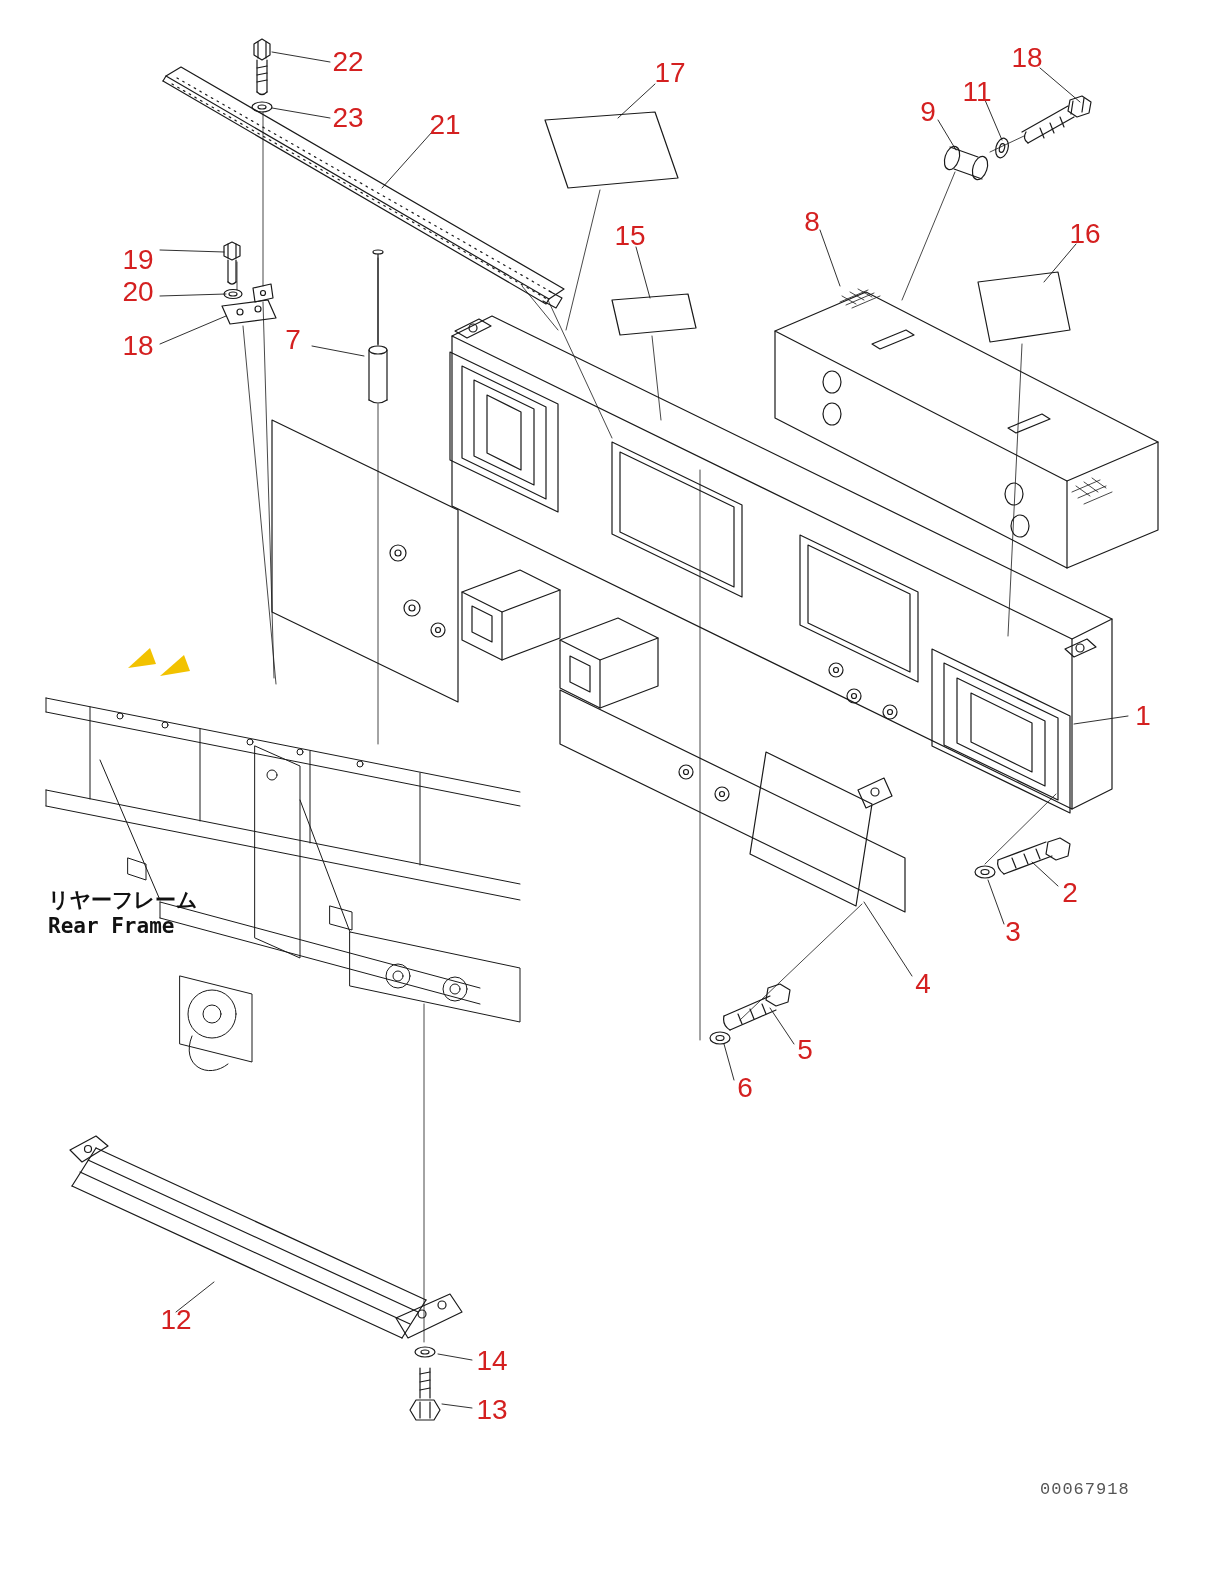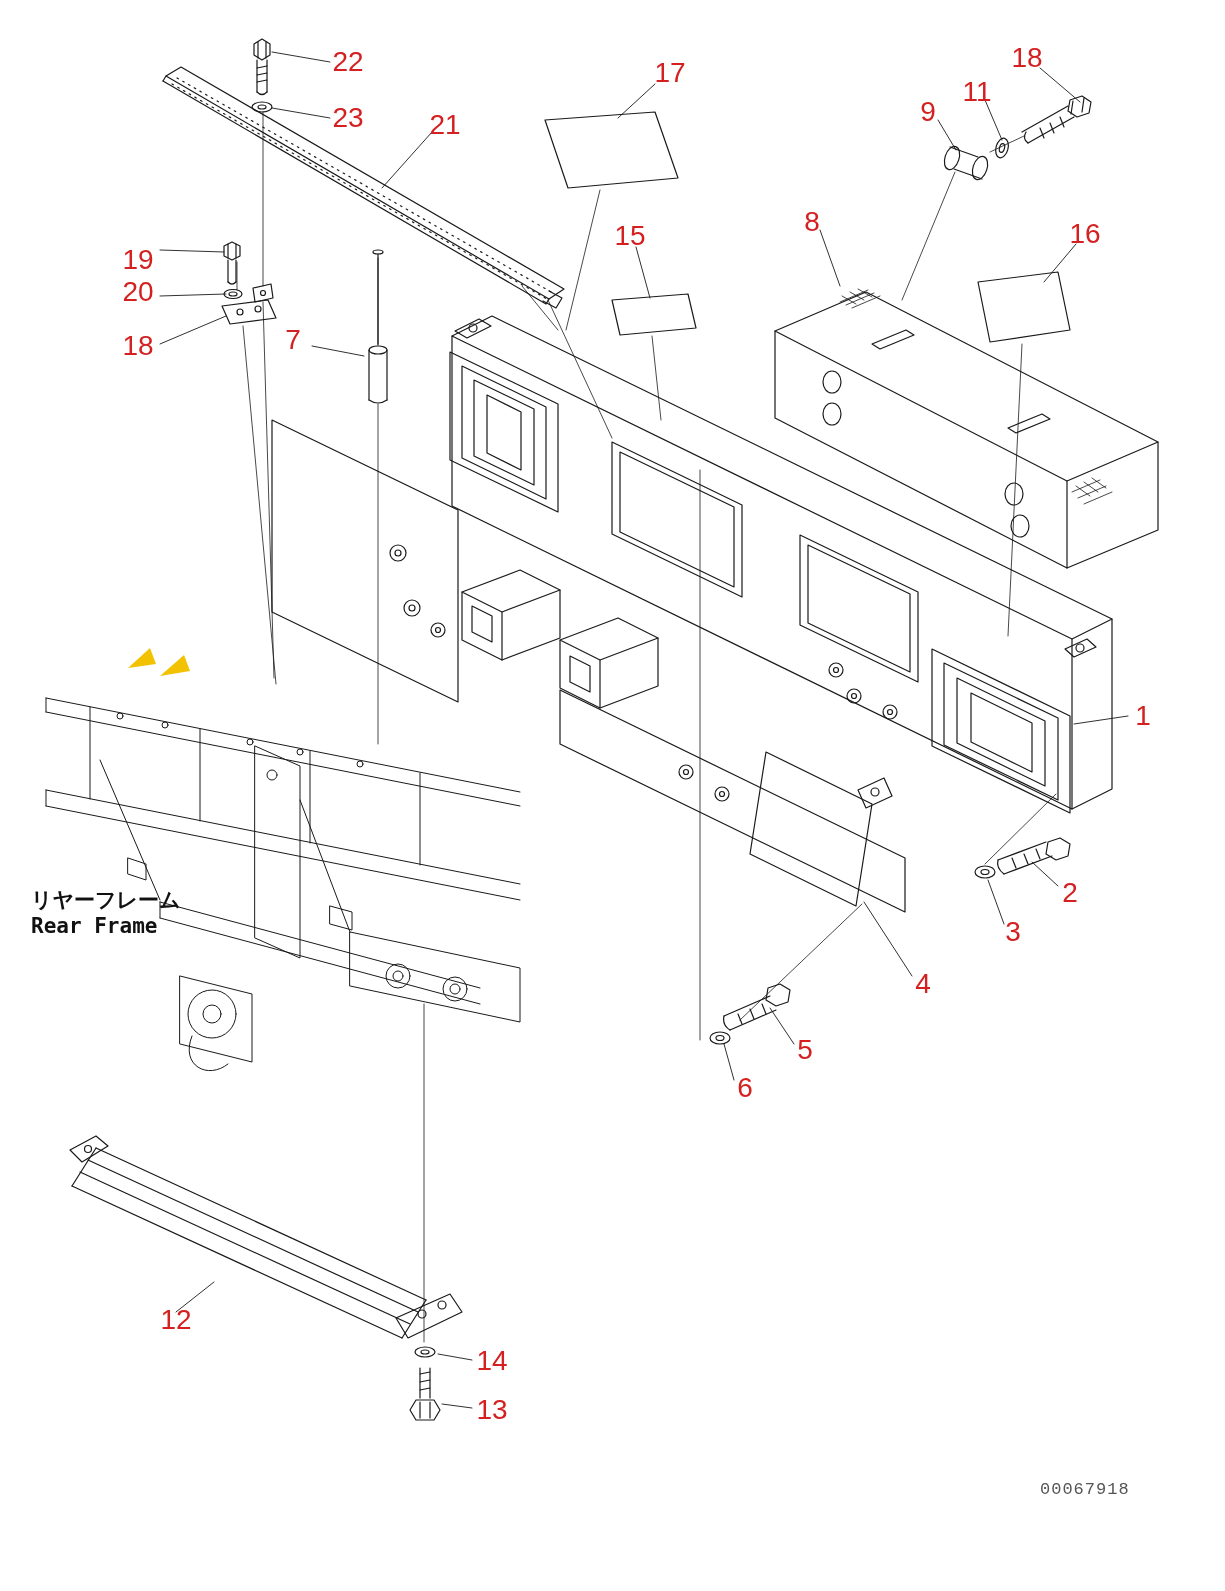--- a/index.html
+++ b/index.html
@@ -18,21 +18,21 @@
     position:absolute; left:50%; top:768px; transform:translate(-50%,-50%);
     font-size:250px; font-weight:bold; letter-spacing:22px; line-height:1;
     color:rgba(158,158,158,0.42); white-space:nowrap; pointer-events:none;
   }
   .watermark-url {
     position:absolute; left:50%; top:884px; transform:translate(-50%,-50%);
     font-size:62px; font-weight:bold; letter-spacing:1px; line-height:1;
     color:rgba(150,150,150,0.50); white-space:nowrap; pointer-events:none;
   }
   .frame-label {
-    position:absolute; left:31px; font-family:"DejaVu Sans Mono", monospace;
+    position:absolute; left:48px; font-family:"DejaVu Sans Mono", monospace;
     font-size:21px; font-weight:700; color:#111; white-space:nowrap;
   }
   .frame-label.jp { top:886px; }
   .frame-label.en { top:914px; }
   .drawing-number {
     position:absolute; left:1026px; top:1480px;
     font-family:Liberation Mono, monospace; font-size:17px;
     letter-spacing:1px; color:#555;margin-left:14px;
   }
 </style>

